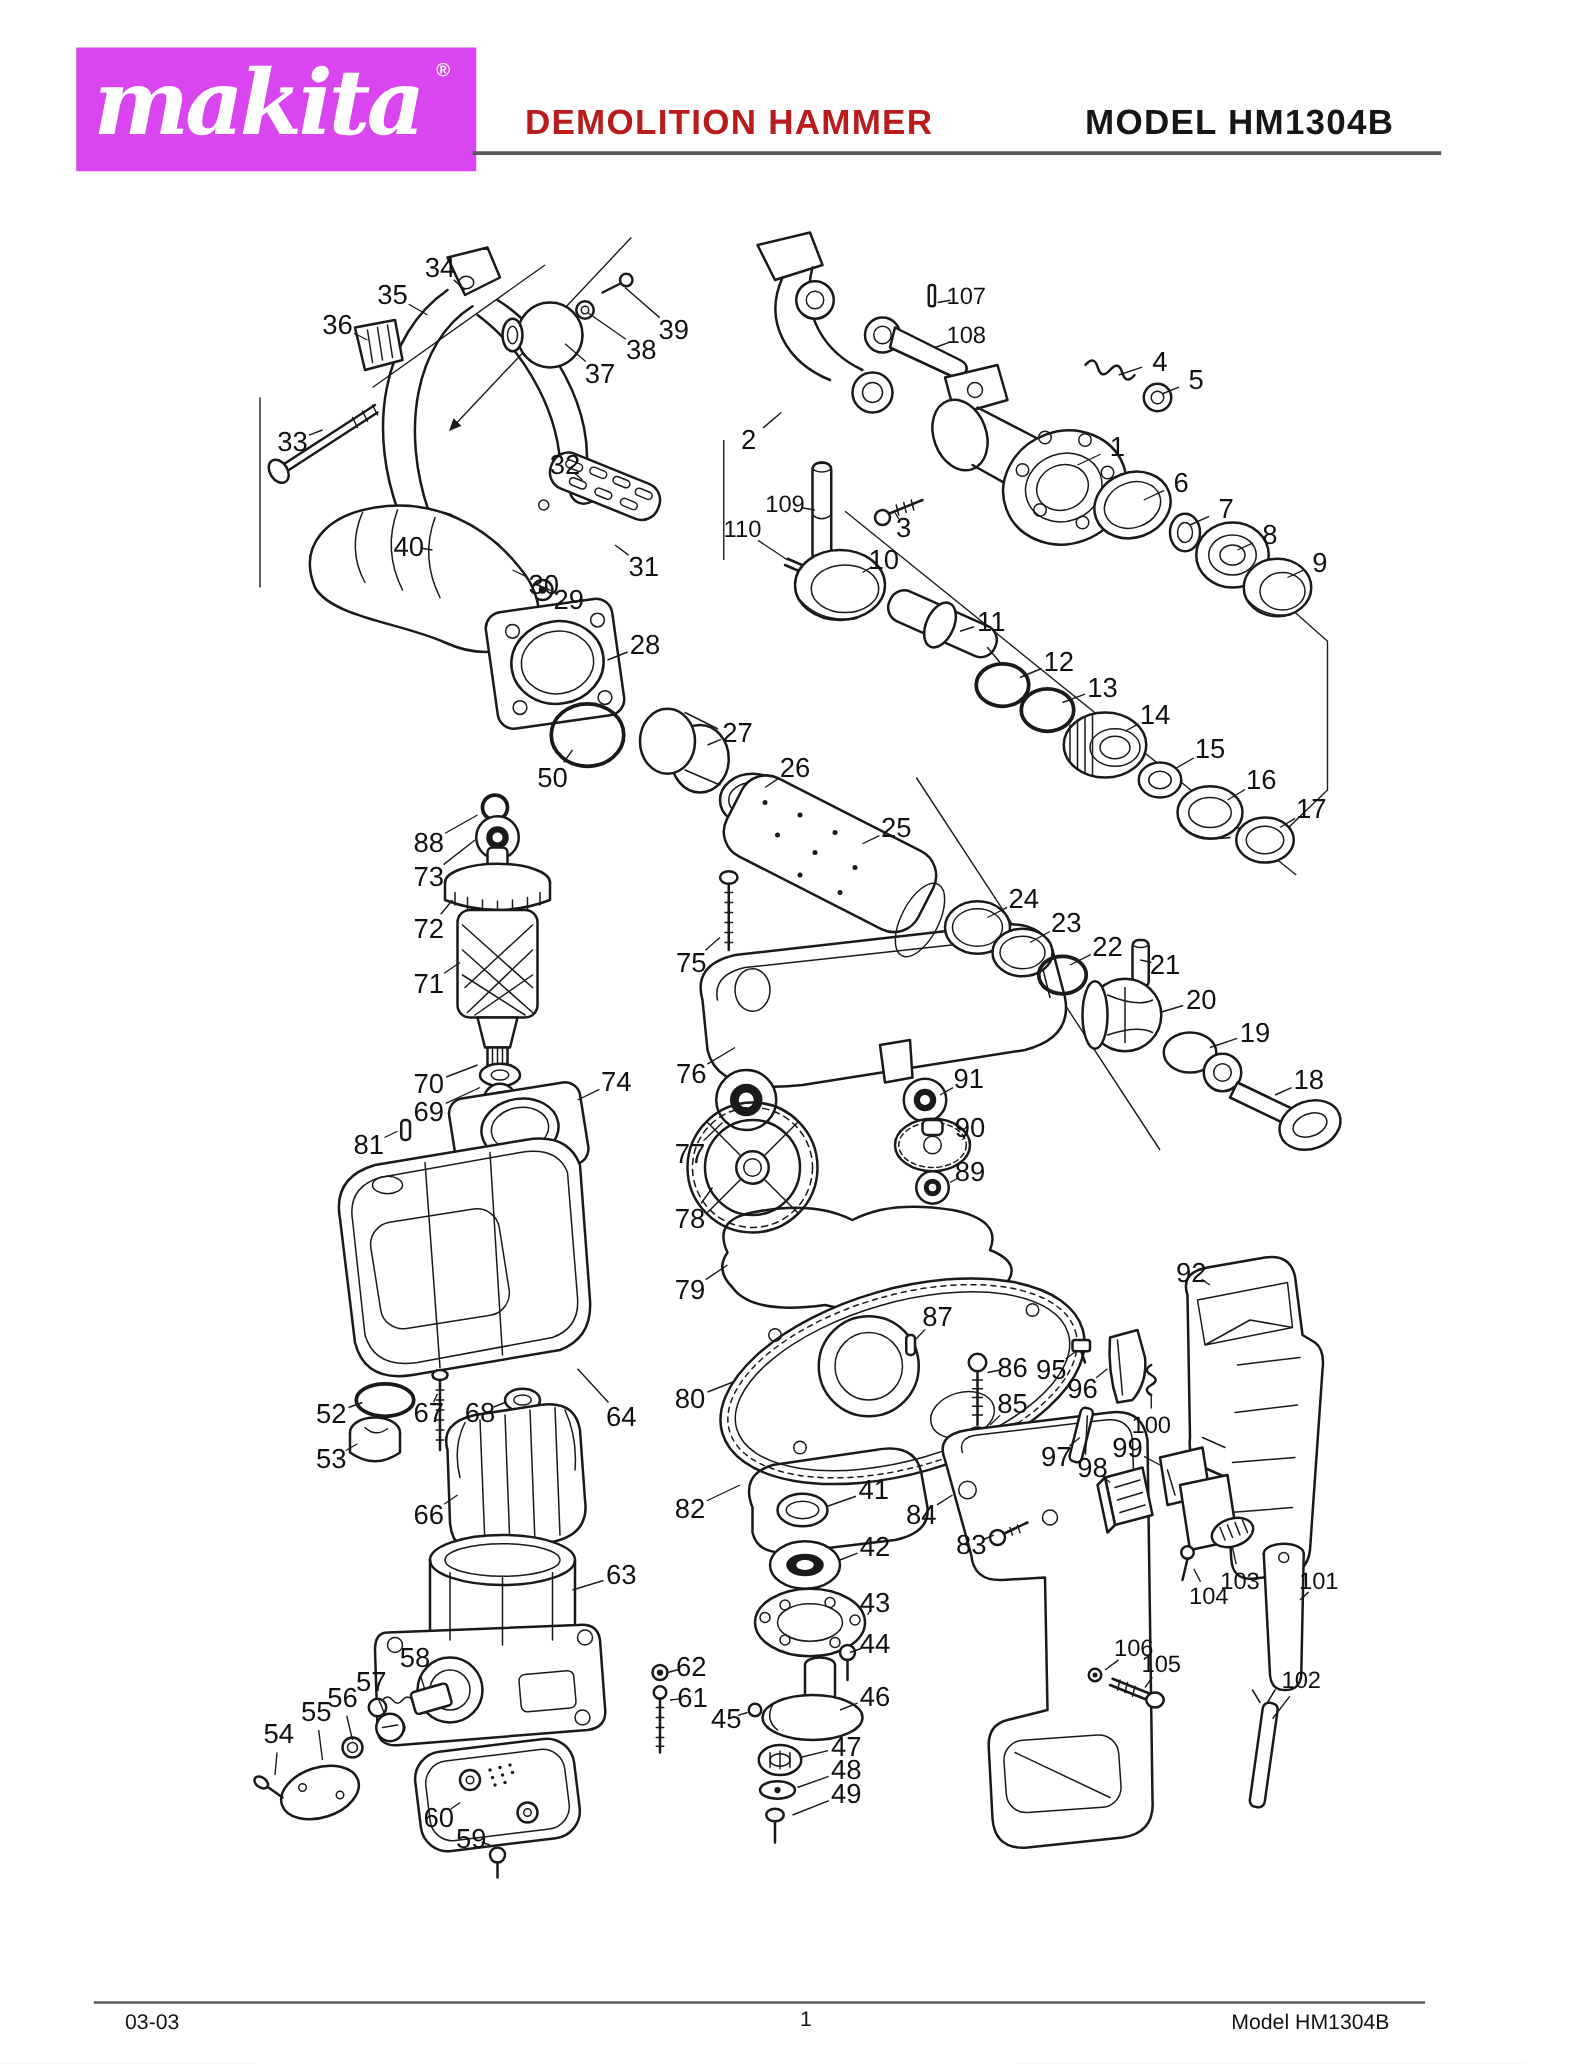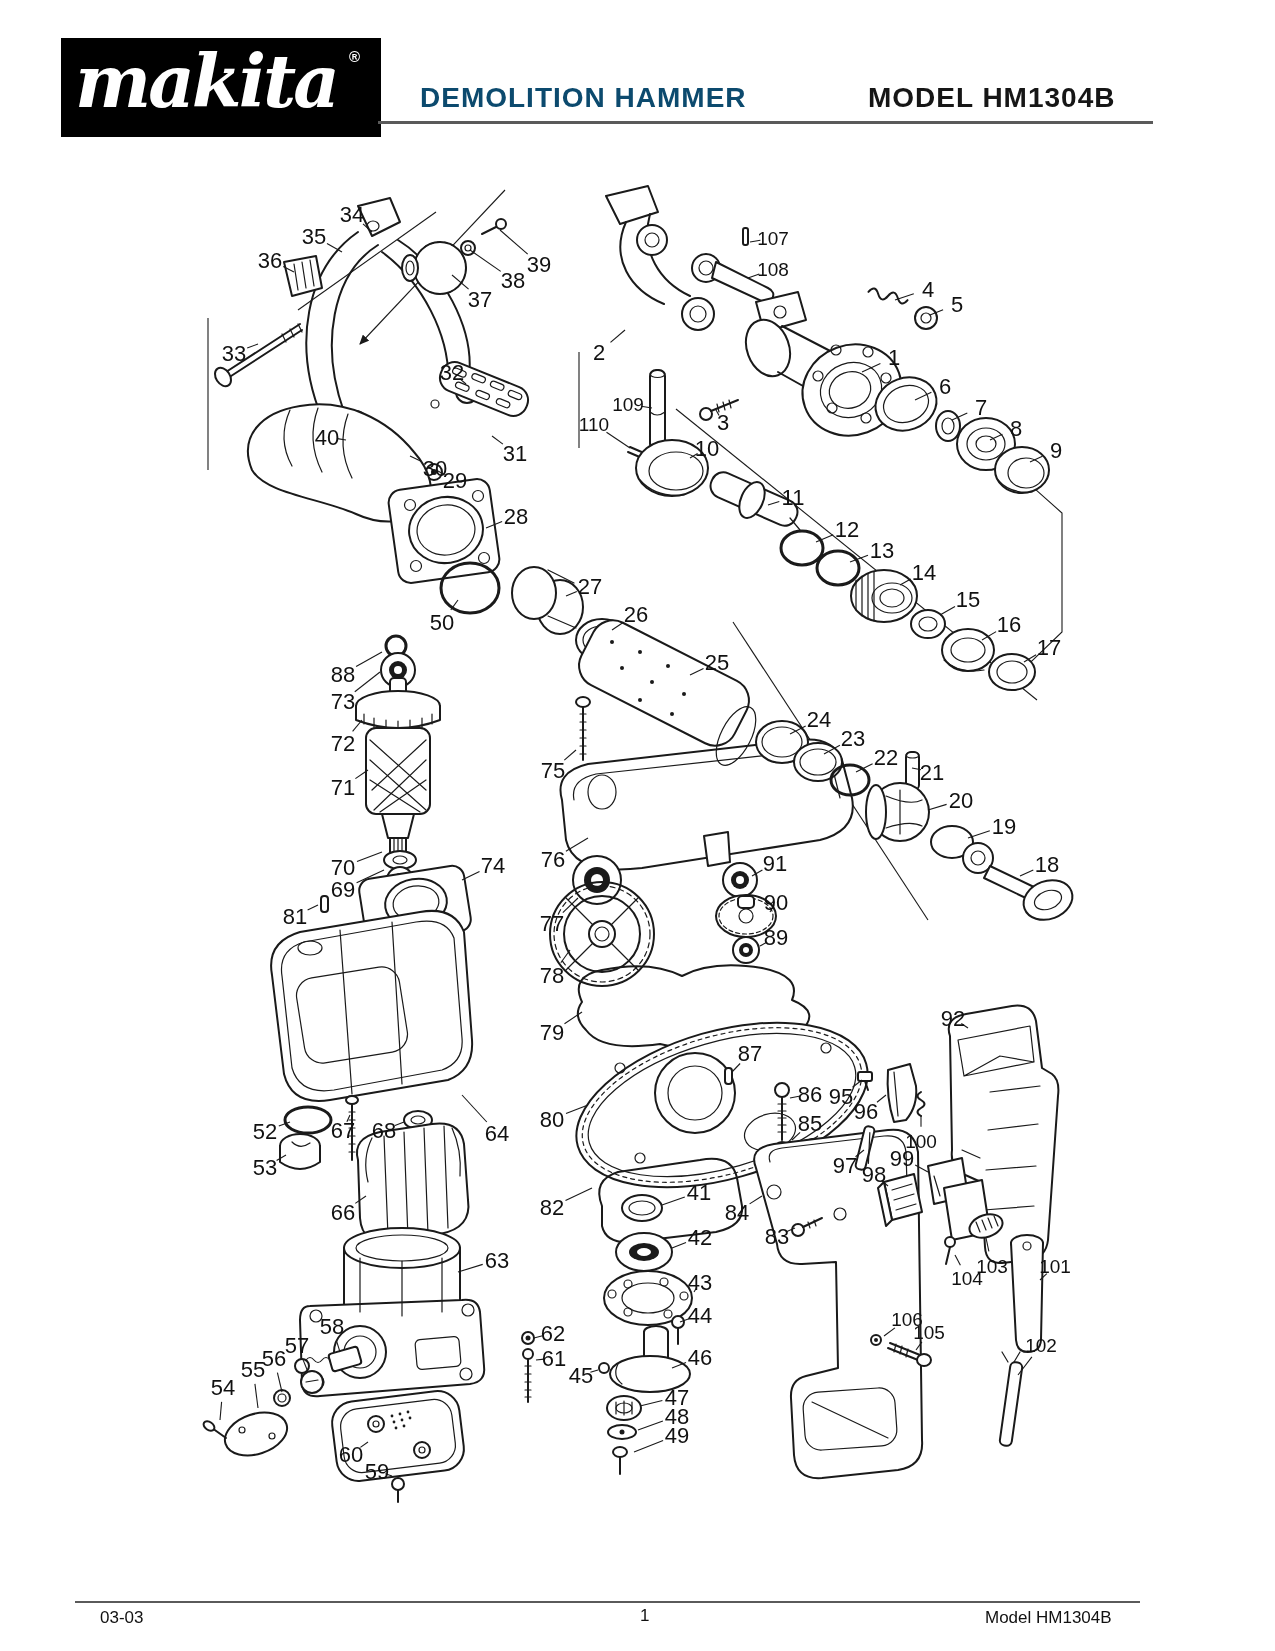--- a/index.html
+++ b/index.html
@@ -1,23 +1,23 @@
 <!DOCTYPE html>
 <html><head>
 <meta charset="utf-8">
 <style>
   html,body{margin:0;padding:0;background:#e8e8e8;}
   .page{position:relative;width:1275px;height:1651px;background:#ffffff;margin:0 auto;
         font-family:"Liberation Sans",sans-serif;color:#111;overflow:hidden;}
   
-  .logo-box{position:absolute;left:61px;top:38px;width:320px;height:99px;background:#000000;}
+  .logo-box{position:absolute;left:61px;top:38px;width:320px;height:99px;background:#d946ef;}
   .logo-text{position:absolute;left:14px;top:8px;color:#fff;font-size:72px;line-height:72px;
              font-weight:bold;font-style:italic;letter-spacing:-3px;font-family:"DejaVu Serif",serif;}
   .logo-reg{position:absolute;left:288px;top:10px;color:#fff;font-size:15px;font-weight:bold;}
-  .hdr-title{position:absolute;left:420px;top:82px;font-size:28px;font-weight:bold;letter-spacing:1px;color:#0c4a6e;}
+  .hdr-title{position:absolute;left:420px;top:82px;font-size:28px;font-weight:bold;letter-spacing:1px;color:#b91c1c;}
   .hdr-model{position:absolute;left:868px;top:82px;font-size:28px;font-weight:bold;letter-spacing:1px;color:#161616;}
   .hdr-rule{position:absolute;left:378px;top:121px;width:775px;height:3px;background:#5a5a5a;}
   
   .ftr-rule{position:absolute;left:75px;top:1601px;width:1065px;height:2px;background:#5a5a5a;}
   .ftr-left{position:absolute;left:100px;top:1608px;font-size:17px;text-align:center;}
   .ftr-center{position:absolute;left:640px;top:1606px;font-size:17px;}
   .ftr-right{position:absolute;left:985px;top:1608px;font-size:17px;}
   
   svg.diagram{position:absolute;left:0;top:0;}
   .p{fill:#fff;stroke:#1a1a1a;stroke-width:2;stroke-linejoin:round;stroke-linecap:round;}

